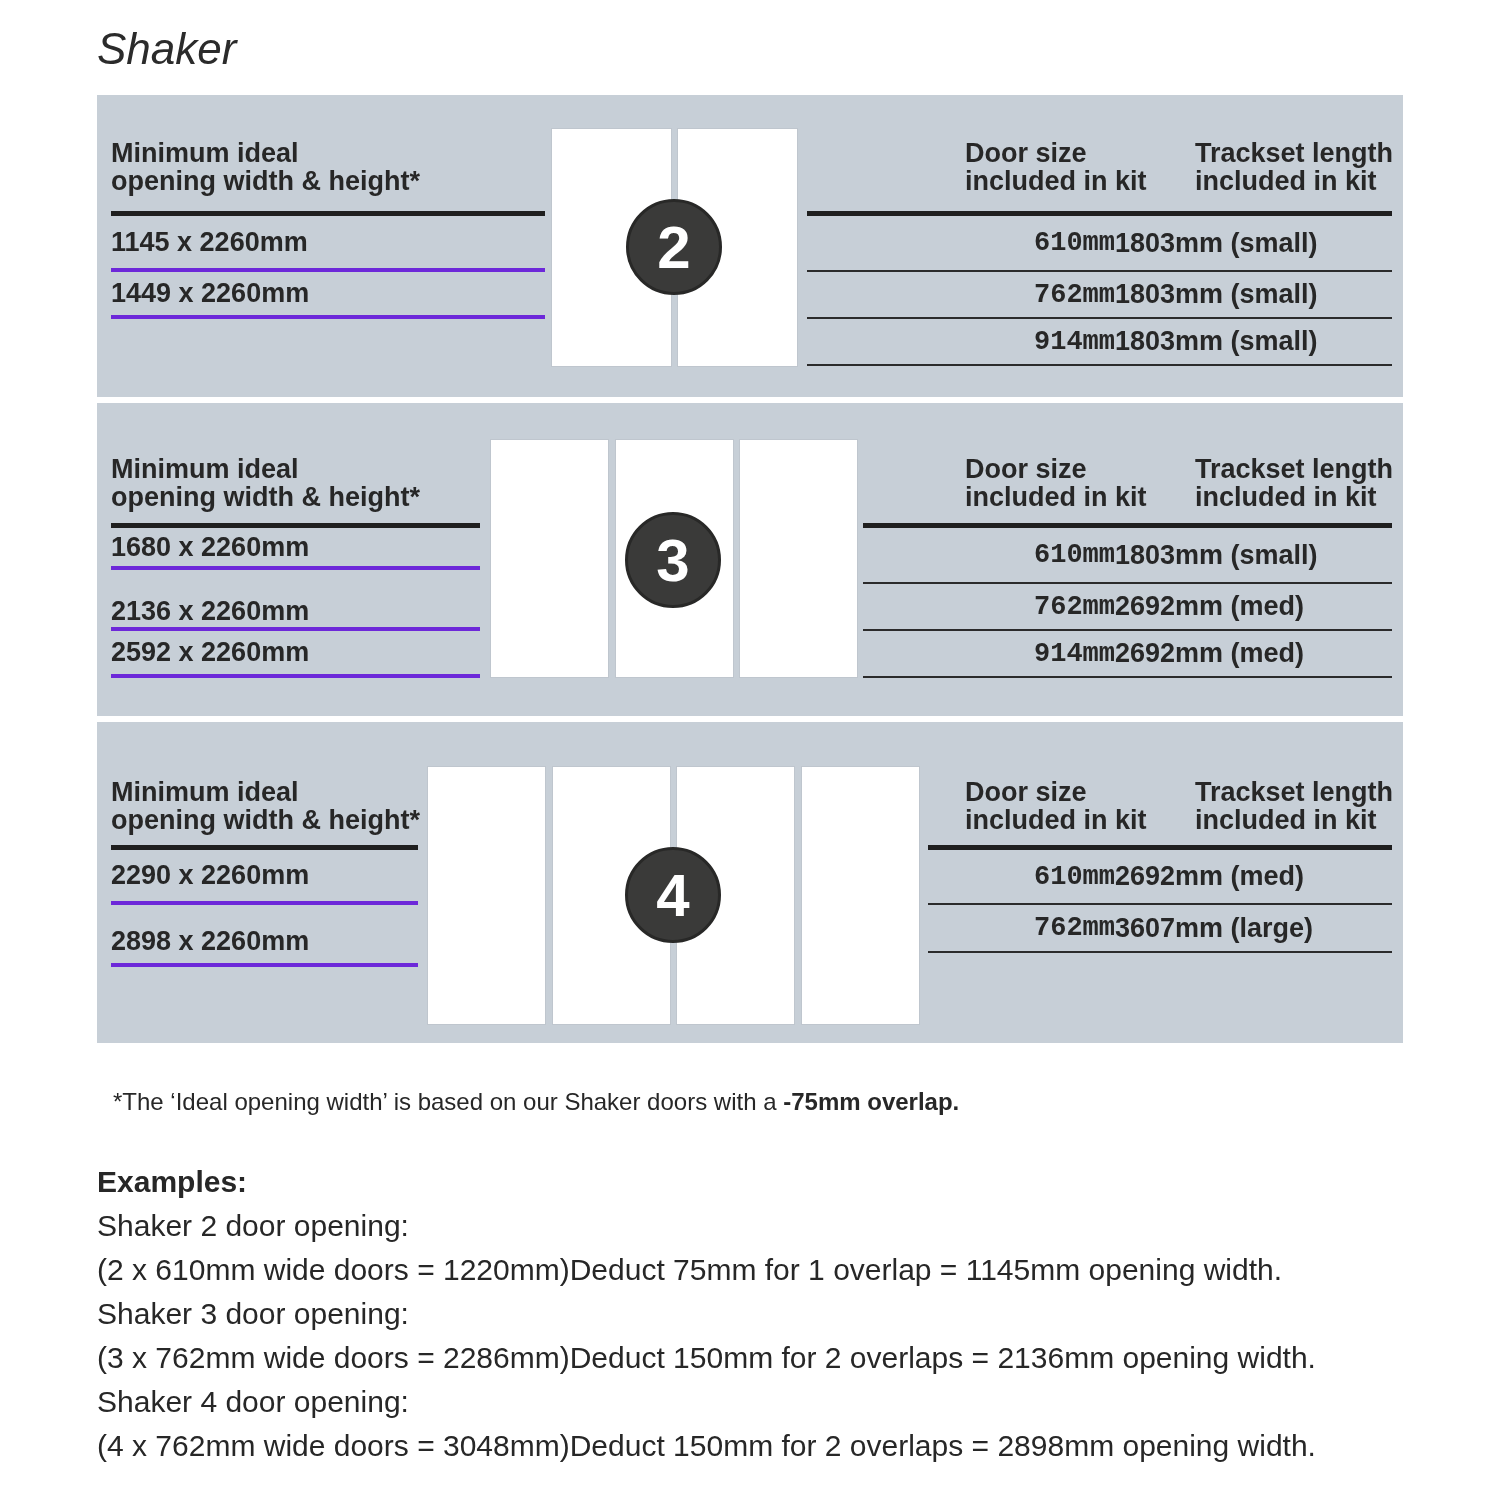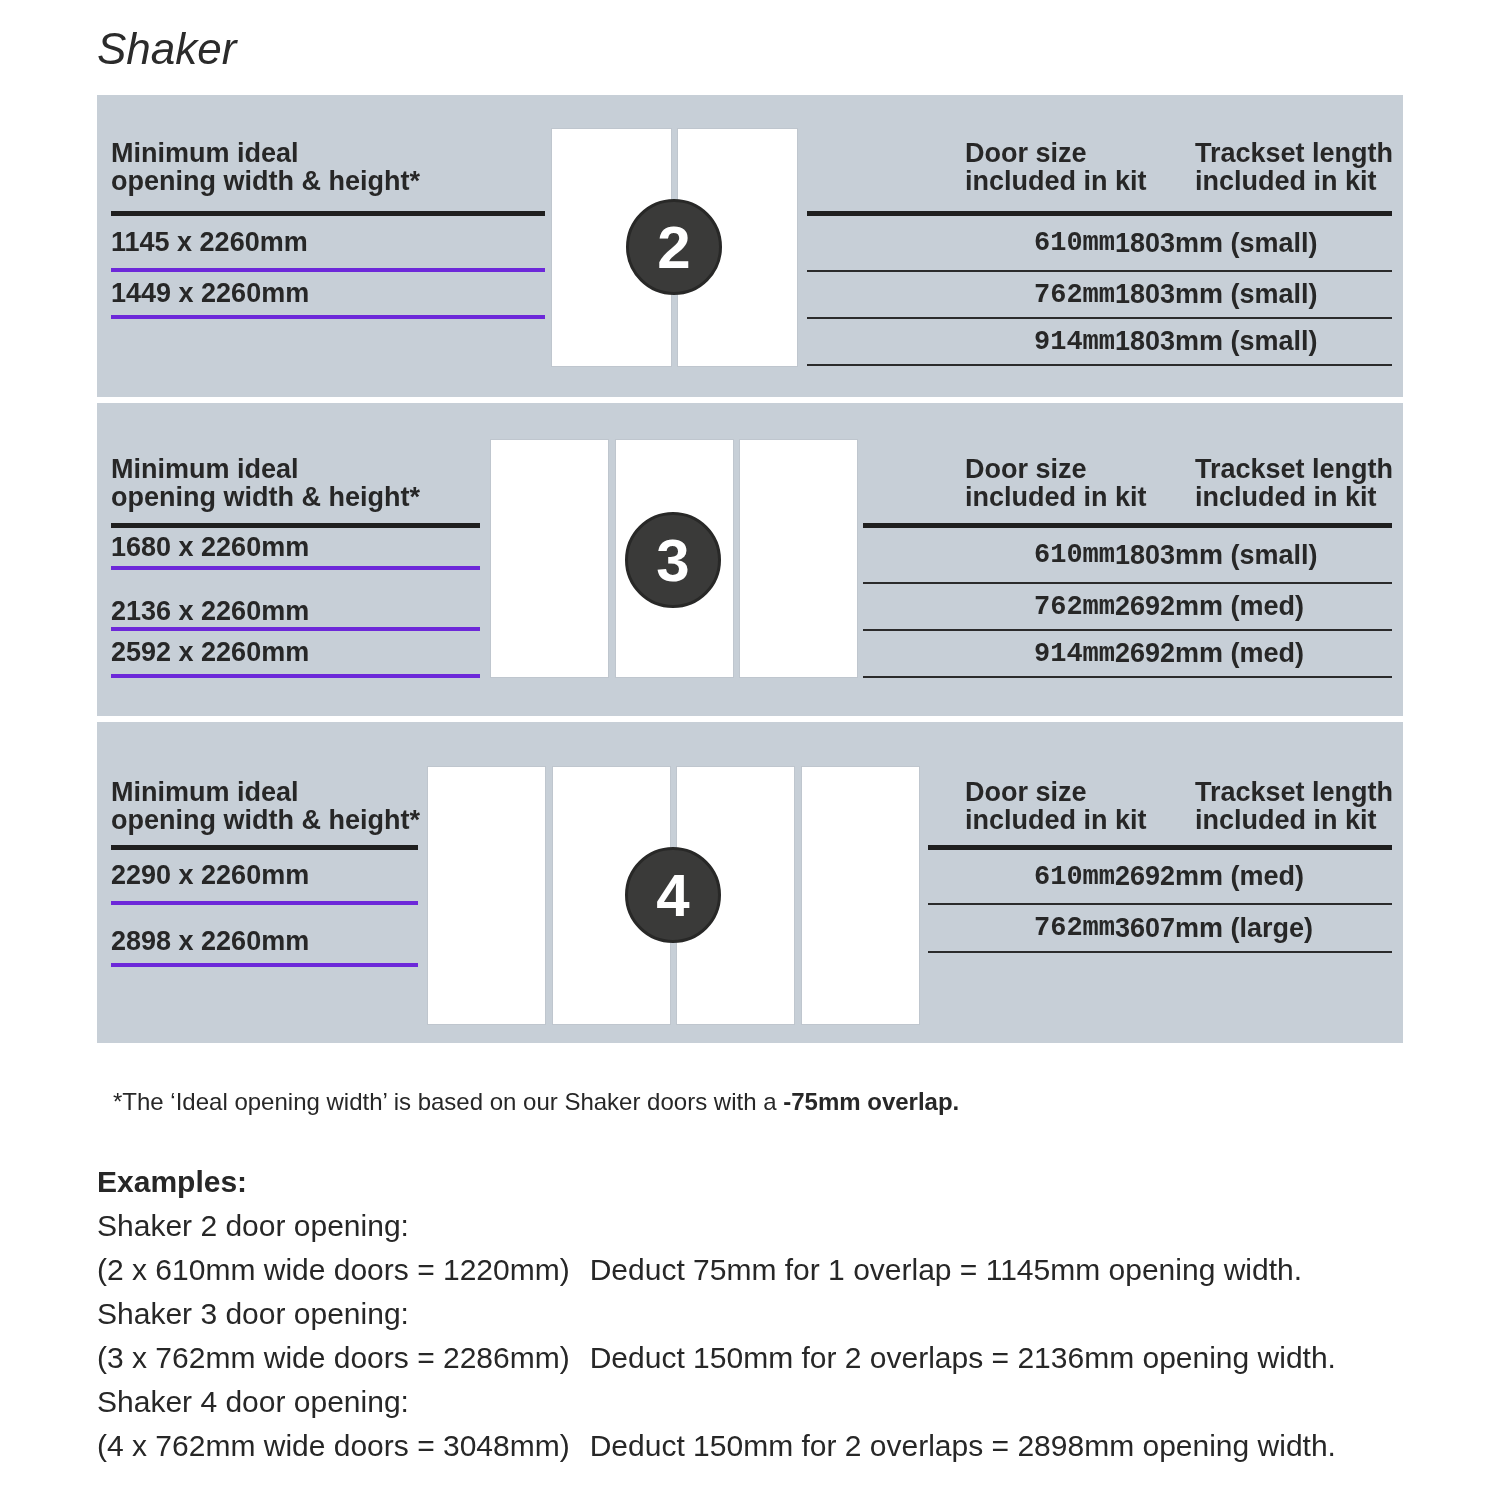--- a/index.html
+++ b/index.html
@@ -25,21 +25,21 @@
   .door{position:absolute;background:#ffffff;box-shadow:0 0 0 1px rgba(0,0,0,0.04);}
   .badge{position:absolute;width:96px;height:96px;border-radius:50%;
          background:#3a3a39;border:3px solid #282827;box-sizing:border-box;
          display:flex;align-items:center;justify-content:center;
          color:#ffffff;font-size:60px;font-weight:700;}
   .footnote{position:absolute;left:97px;top:1088px;font-size:24px;white-space:nowrap;margin-left:16px;}
   .footnote b{font-weight:700;}
   .examples{position:absolute;left:97px;top:1160px;font-size:30px;line-height:44px;}
   .examples .bold{font-weight:700;}
   .ex-line{white-space:nowrap;}
-  .ex-result{margin-left:20px;}
+  .ex-result{}
 </style>
 </head>
 <body>
 
 <div class="canvas">
 
   <div class="title">Shaker</div>
 
   <section class="panel p1">
     <div class="hdr left-hdr" style="top:44px;">

